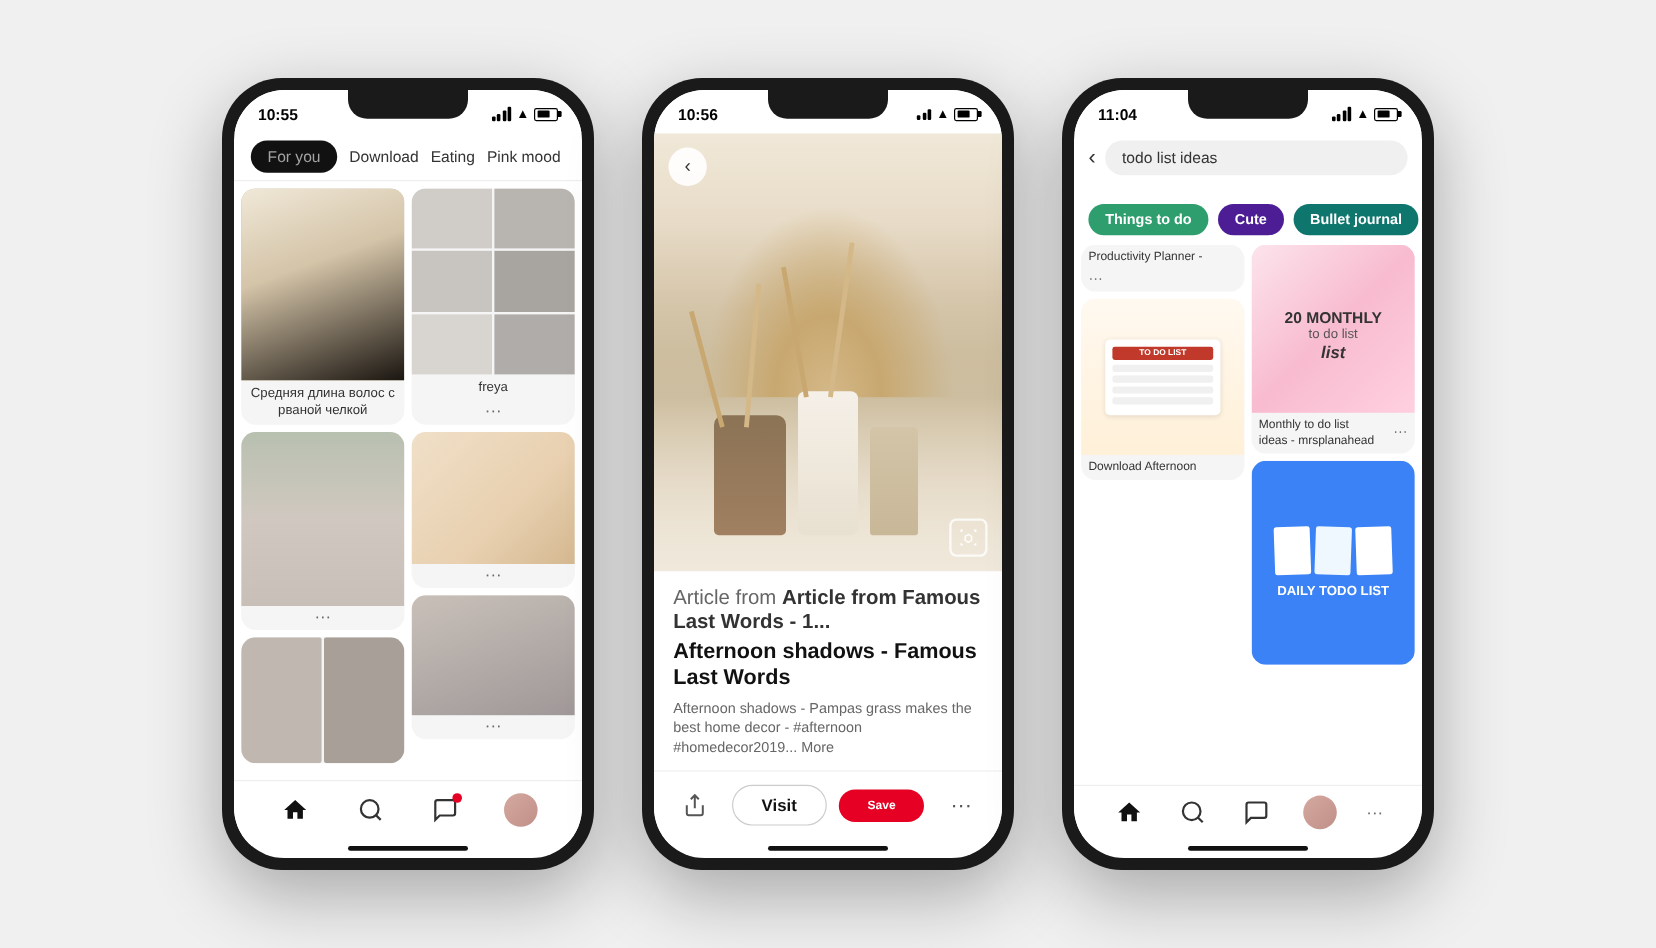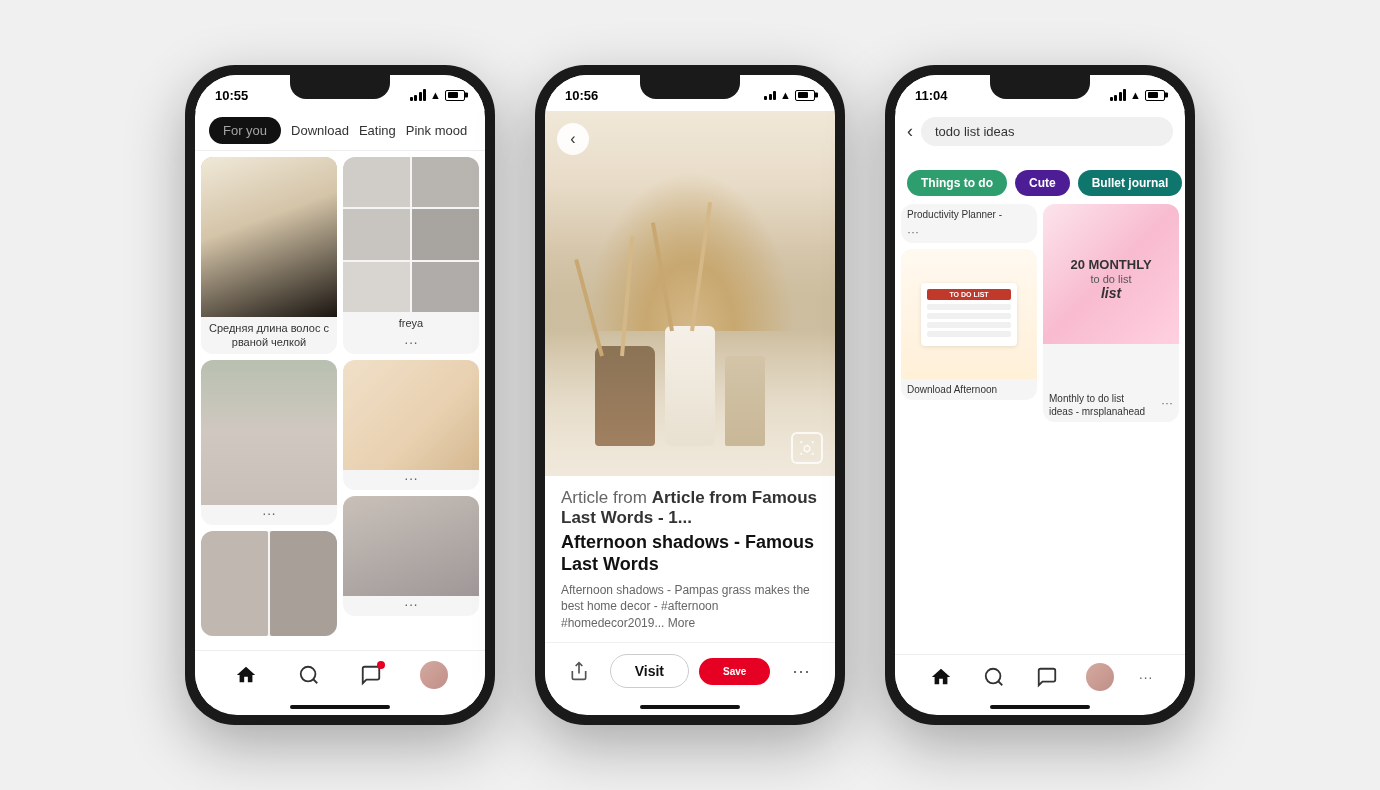--- a/index.html
+++ b/index.html
@@ -781,26 +781,36 @@
           <div class="result-col">
 
             <div class="result-card">
               <div class="result-img2">
                 <div class="monthly-text">
                   <div class="monthly-title">20 MONTHLY</div>
                   <div style="font-size:11px;color:#555;">to do list</div>
                   <div class="monthly-script">list</div>
                 </div>
               </div>
-              <div style="display:flex;justify-content:space-between;align-items:center;margin-top:44px;">
+              <div style="display:flex;justify-content:space-between;align-items:center;">
                 <div class="result-label">Monthly to do list ideas - mrsplanahead</div>
                 <div class="result-dots">···</div>
               </div>
             </div>
 
+            <div class="result-card">
+              <div class="result-img4">
+                <div class="daily-todo-sheets">
+                  <div class="daily-sheet"></div>
+                  <div class="daily-sheet"></div>
+                  <div class="daily-sheet"></div>
+                </div>
+                <div class="daily-todo-label">DAILY TODO LIST</div>
+              </div>
+            </div>
           </div>
         </div>
 
         <div class="phone3-bottom-nav">
           <div class="nav-icon active">
             <svg width="22" height="22" viewBox="0 0 24 24" fill="currentColor">
               <path d="M10 20v-6h4v6h5v-8h3L12 3 2 12h3v8z"></path>
             </svg>
           </div>
           <div class="nav-icon">

